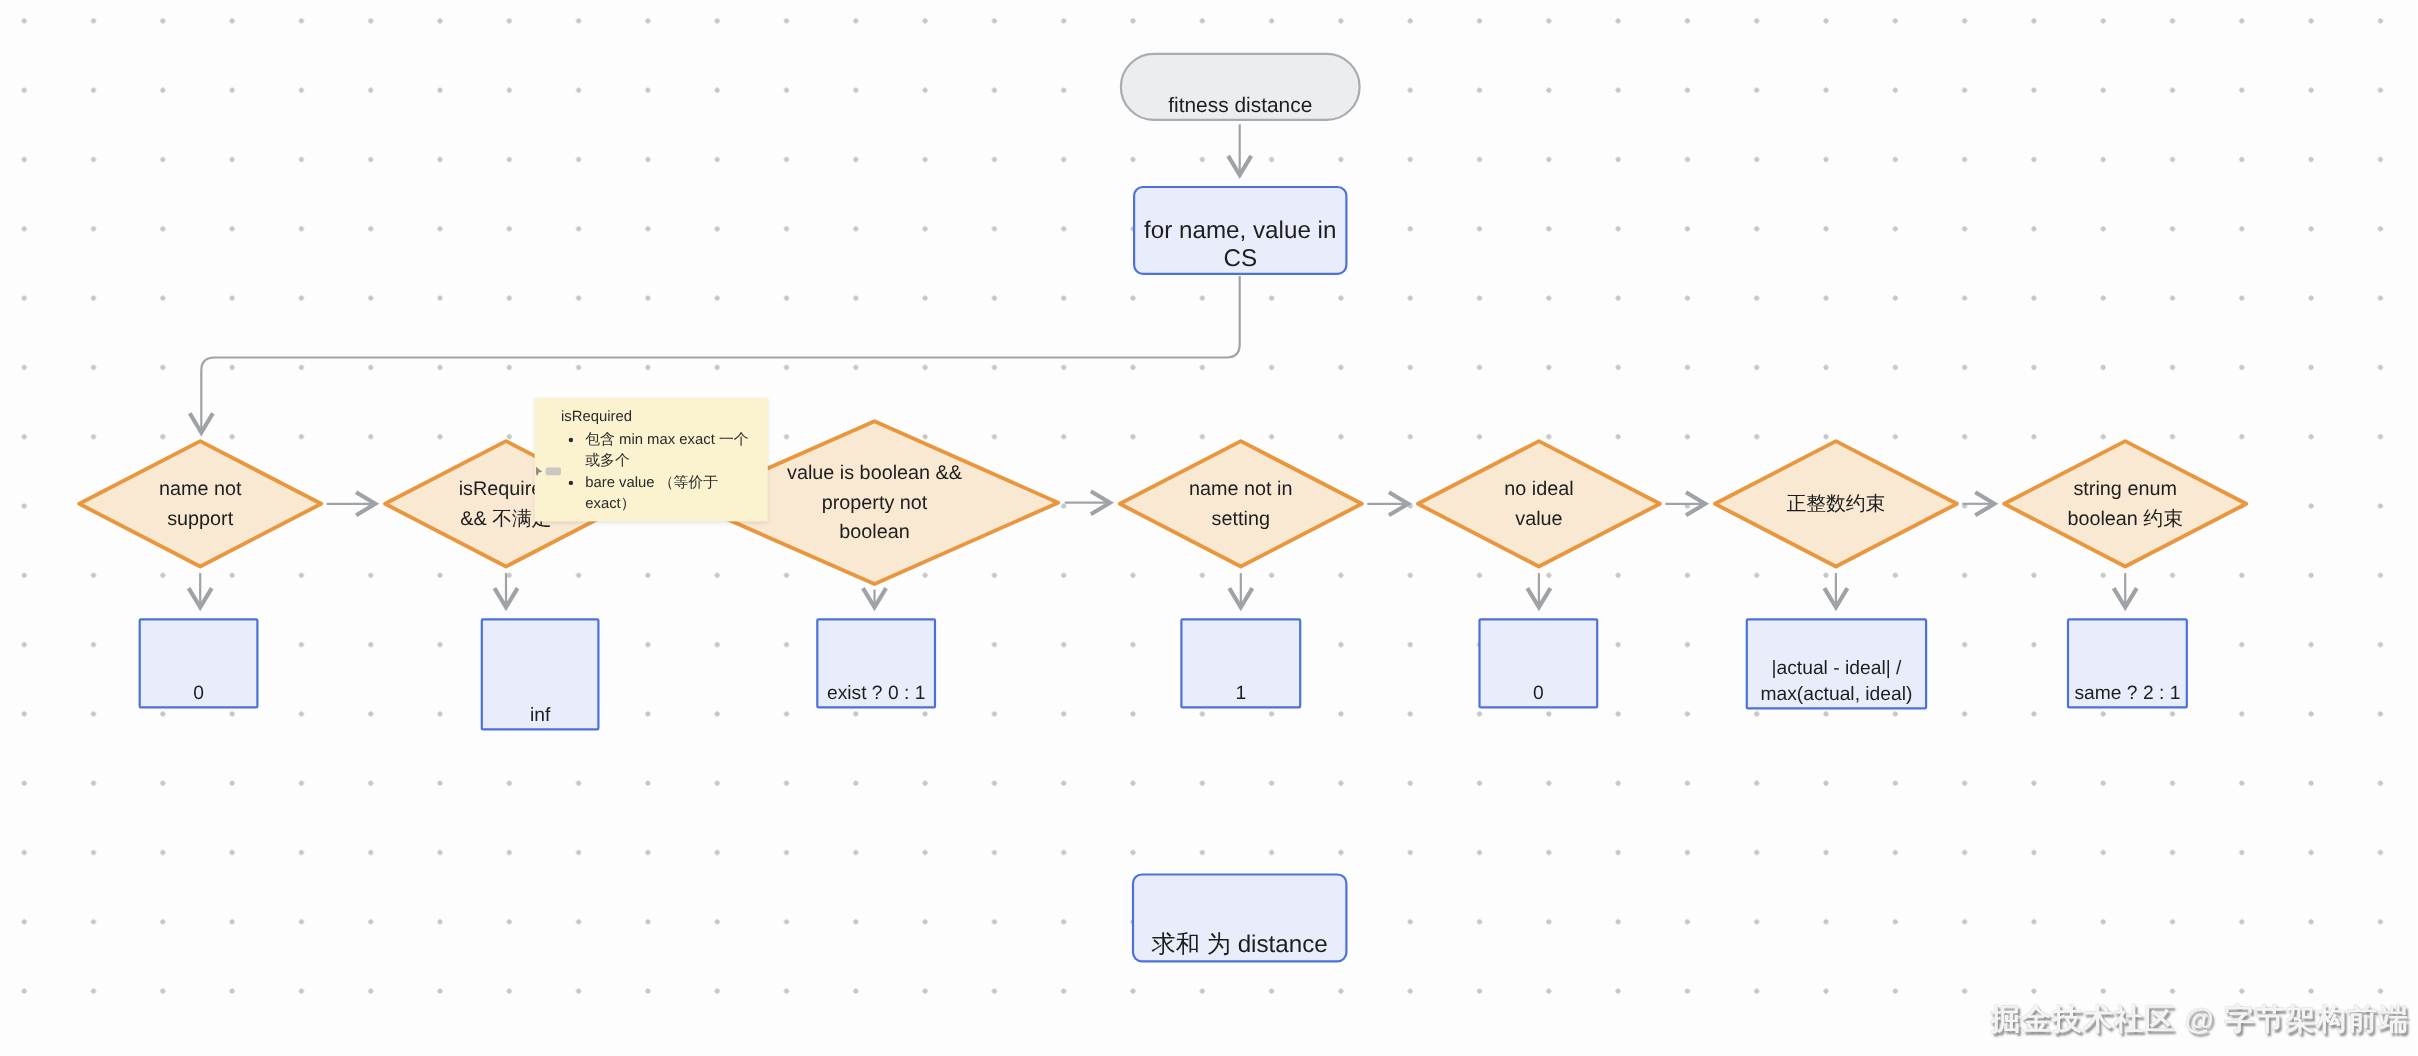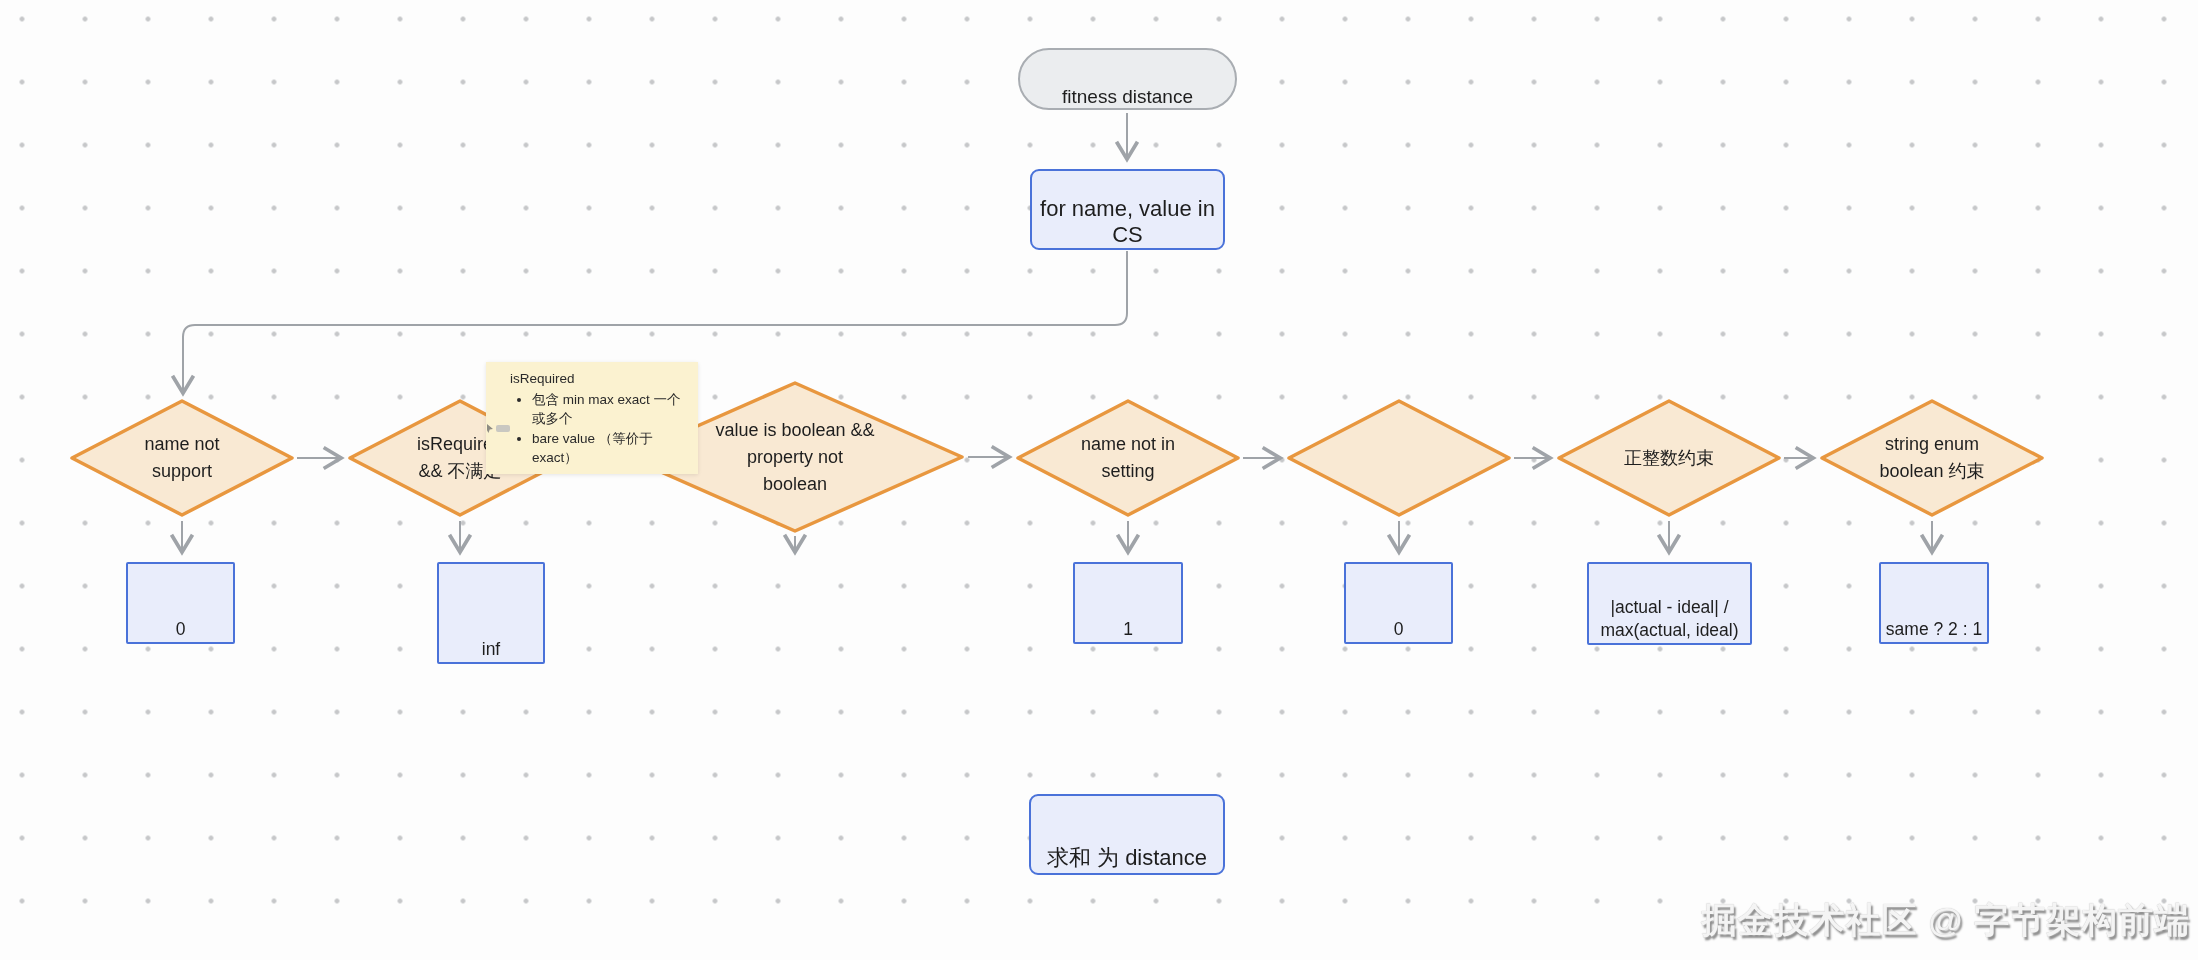--- a/index.html
+++ b/index.html
@@ -47,21 +47,21 @@
   }
   #note .note-title{margin:0;}
   #note ul{margin:1px 0 0 0;padding-left:22px;list-style:disc;}
   #note li{margin:0;padding:0;}
   #tiny-cursor{position:absolute;left:487px;top:424px;z-index:4;display:flex;gap:3px;align-items:center;}
   #tiny-cursor .c1{width:6px;height:9px;background:#6a6a6a;opacity:.75;
                    clip-path:polygon(0 0,100% 55%,45% 62%,25% 100%,0 70%);}
   #tiny-cursor .c2{width:14px;height:7px;background:#bdbdbd;border-radius:2px;opacity:.8;}
   #watermark{
     position:absolute;right:8px;bottom:16px;z-index:5;
-    font-size:35px;font-weight:bold;letter-spacing:1px;
+    font-size:27px;font-weight:bold;letter-spacing:1px;
     color:#f4f4f4;
     text-shadow:0 0 1px #b5b5b5, 2px 3px 2px #8e8e8e;
   }
 </style>
 </head>
 <body>
 
 <div id="canvas">
 
   <svg id="connector-layer" width="2198" height="960" viewBox="0 0 2198 960">
@@ -112,28 +112,32 @@
 
   <div class="dlabel" style="left:182px;top:458px;">name not
 support</div>
   <div class="dlabel" style="left:460px;top:458px;">isRequired
 &amp;&amp; 不满足</div>
   <div class="dlabel" style="left:795px;top:457px;">value is boolean &amp;&amp;
 property not
 boolean</div>
   <div class="dlabel" style="left:1128px;top:458px;">name not in
 setting</div>
+  <div class="dlabel" style="left:1399px;top:458px;">no ideal
+value</div>
   <div class="dlabel" style="left:1669px;top:458px;">正整数约束</div>
   <div class="dlabel" style="left:1932px;top:458px;">string enum
 boolean 约束</div>
 
   <div class="node result" style="left:126px;top:562px;width:109px;height:82px;">
     <span>0</span></div>
   <div class="node result" style="left:405px;top:562px;width:108px;height:102px;margin-left:32px;">
     <span>inf</span></div>
+  <div class="node result" style="left:742px;top:562px;width:109px;height:82px;">
+    <span>exist ? 0 : 1</span></div>
   <div class="node result" style="left:1073px;top:562px;width:110px;height:82px;">
     <span>1</span></div>
   <div class="node result" style="left:1344px;top:562px;width:109px;height:82px;">
     <span>0</span></div>
   <div class="node result" style="left:1587px;top:562px;width:165px;height:83px;">
     <span>|actual - ideal| /
 max(actual, ideal)</span></div>
   <div class="node result" style="left:1879px;top:562px;width:110px;height:82px;">
     <span>same ? 2 : 1</span></div>
 

